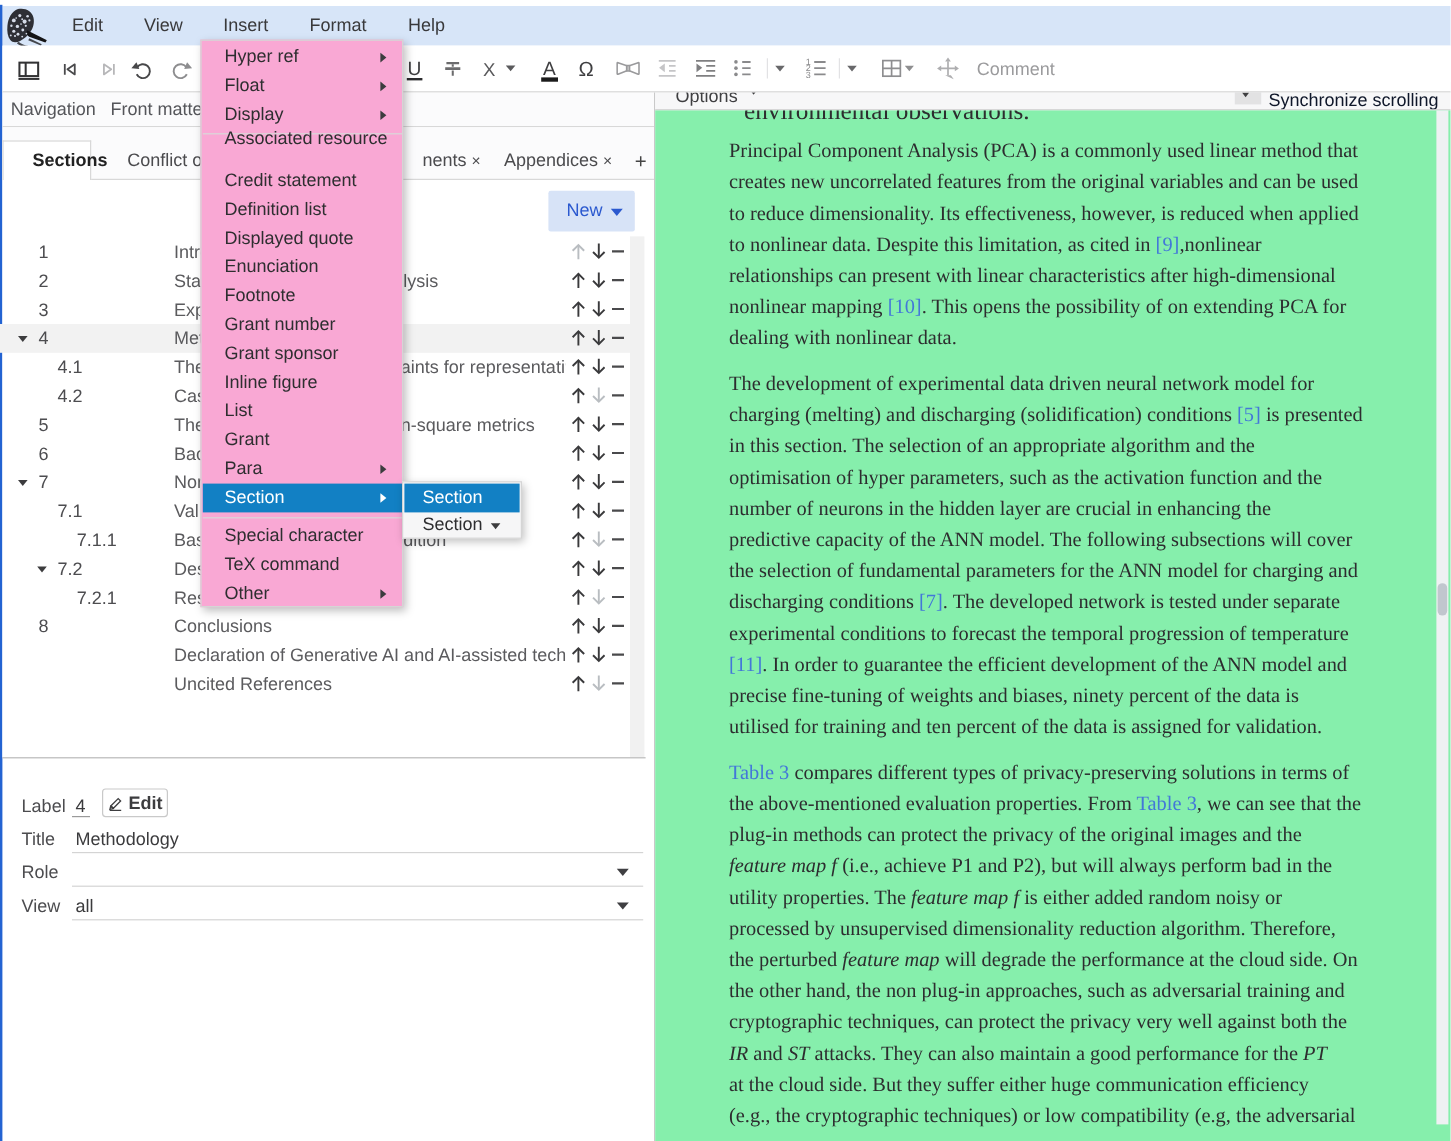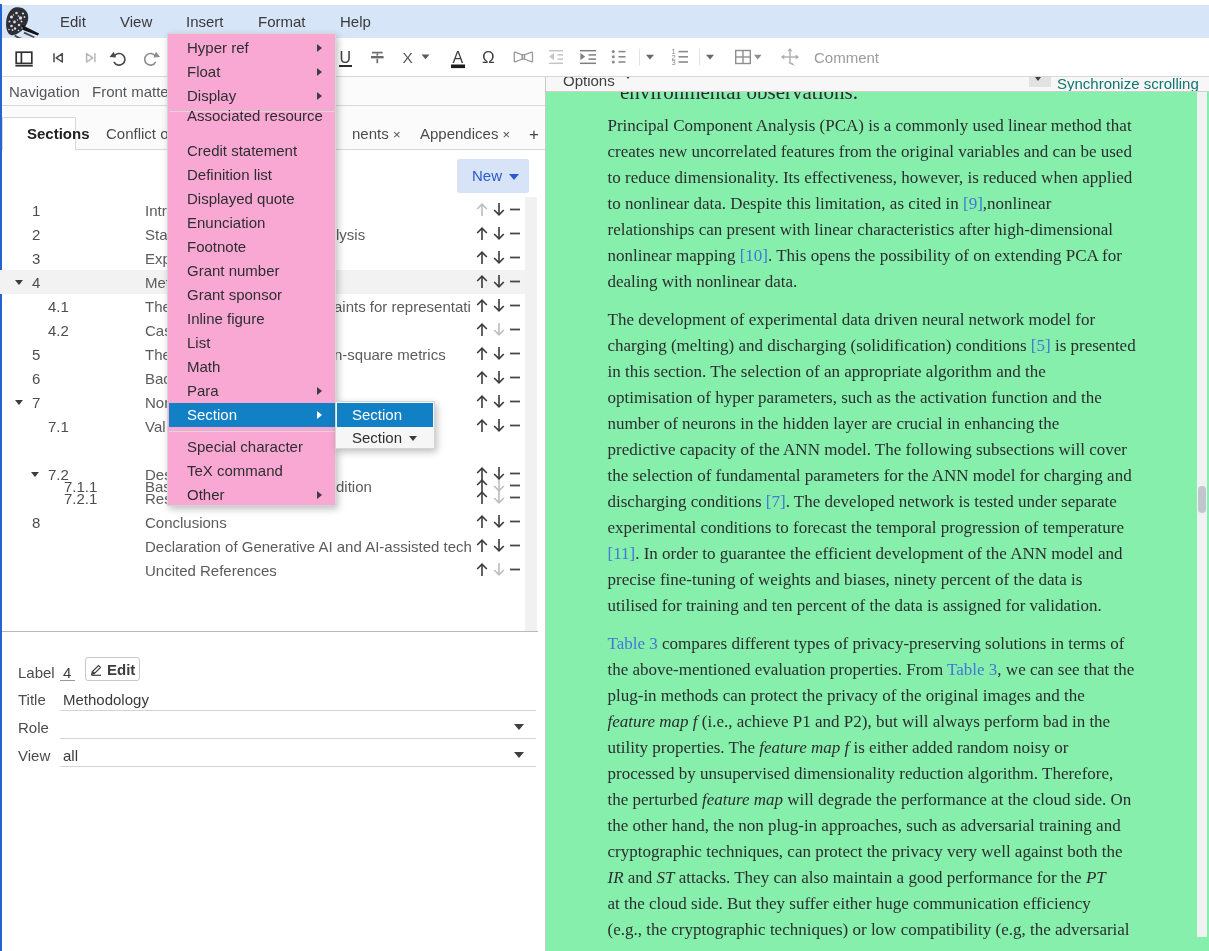--- a/index.html
+++ b/index.html
@@ -387,21 +387,21 @@
         <svg class="da" width="14" height="17" viewBox="0 0 14 17">
           <g stroke="#3a3a3c" stroke-width="1.6" fill="none">
             <line x1="7" y1="2" x2="7" y2="13.8"></line>
             <polyline points="2.2,9 7,13.8 11.8,9"></polyline>
           </g>
         </svg>
         <svg class="ma" width="12" height="17" viewBox="0 0 12 17">
           <line x1="1" y1="8.5" x2="11" y2="8.5" stroke="#4a4a4c" stroke-width="1.8"></line>
         </svg>
       </div>
-<div class="abs row" style="top:438px;margin-top:36px;">
+<div class="abs row" style="top:438px;">
         <div class="rnum" style="left:64px;">7.1.1</div>
         <div class="rtit" style="left:145px;">Bas</div>
         <div class="rtit" style="left:336px;">dition</div>
         <svg class="ua" width="14" height="17" viewBox="0 0 14 17">
           <g stroke="#3a3a3c" stroke-width="1.6" fill="none">
             <line x1="7" y1="3.2" x2="7" y2="15"></line>
             <polyline points="2.2,8 7,3.2 11.8,8"></polyline>
           </g>
         </svg>
         <svg class="da" width="14" height="17" viewBox="0 0 14 17">
@@ -532,21 +532,21 @@
 <div class="abs fval" style="top:747px;">all</div>
 <div class="abs fcaret" style="top:752px;"></div>
 <div class="abs fline" style="top:766px;"></div>
 </div>
 <div class="abs" id="rpane"></div>
 <div class="abs" id="optbar">
 <span style="position:absolute;left:17px;top:4px;font-size:15px;color:#3f3f41;">Options</span>
 <div style="position:absolute;left:79px;top:7px;width:0;height:0;border-left:3.5px solid transparent;border-right:3.5px solid transparent;border-top:4.5px solid #3f3f41;"></div>
 <div style="position:absolute;left:483px;top:7px;width:22px;height:12px;background:#e2e2e3;"></div>
 <div style="position:absolute;left:489px;top:9px;width:0;height:0;border-left:3.5px solid transparent;border-right:3.5px solid transparent;border-top:4.5px solid #3f3f41;"></div>
-<span style="position:absolute;left:511px;top:7px;font-size:15px;color:#0f766e;">Synchronize scrolling</span>
+<span style="position:absolute;left:511px;top:7px;font-size:15px;color:#0f172a;">Synchronize scrolling</span>
 </div>
 <div class="abs" id="doc">
 <div class="ser" style="left:74px;top:-13px;font-size:21px;">environmental observations.</div>
 <div class="ser" style="top:21px;">Principal Component Analysis (PCA) is a commonly used linear method that<br>creates new uncorrelated features from the original variables and can be used<br>to reduce dimensionality. Its effectiveness, however, is reduced when applied<br>to nonlinear data. Despite this limitation, as cited in <a>[9]</a>,nonlinear<br>relationships can present with linear characteristics after high-dimensional<br>nonlinear mapping <a>[10]</a>. This opens the possibility of on extending PCA for<br>dealing with nonlinear data.</div>
 <div class="ser" style="top:215px;">The development of experimental data driven neural network model for<br>charging (melting) and discharging (solidification) conditions <a>[5]</a> is presented<br>in this section. The selection of an appropriate algorithm and the<br>optimisation of hyper parameters, such as the activation function and the<br>number of neurons in the hidden layer are crucial in enhancing the<br>predictive capacity of the ANN model. The following subsections will cover<br>the selection of fundamental parameters for the ANN model for charging and<br>discharging conditions <a>[7]</a>. The developed network is tested under separate<br>experimental conditions to forecast the temporal progression of temperature<br><a>[11]</a>. In order to guarantee the efficient development of the ANN model and<br>precise fine-tuning of weights and biases, ninety percent of the data is<br>utilised for training and ten percent of the data is assigned for validation.</div>
 <div class="ser" style="top:539px;"><a>Table 3</a> compares different types of privacy-preserving solutions in terms of<br>the above-mentioned evaluation properties. From <a>Table 3</a>, we can see that the<br>plug-in methods can protect the privacy of the original images and the<br><i>feature map f</i> (i.e., achieve P1 and P2), but will always perform bad in the<br>utility properties. The <i>feature map f</i> is either added random noisy or<br>processed by unsupervised dimensionality reduction algorithm. Therefore,<br>the perturbed <i>feature map</i> will degrade the performance at the cloud side. On<br>the other hand, the non plug-in approaches, such as adversarial training and<br>cryptographic techniques, can protect the privacy very well against both the<br><i>IR</i> and <i>ST</i> attacks. They can also maintain a good performance for the <i>PT</i><br>at the cloud side. But they suffer either huge communication efficiency<br>(e.g., the cryptographic techniques) or low compatibility (e.g, the adversarial</div>
 </div>
 <div class="abs" id="vtrack"></div>
 <div class="abs" id="vthumb"></div>
 <div class="abs" id="mainmenu">
@@ -587,21 +587,21 @@
 <div class="mi" style="top:249px;">
         <span>Grant sponsor</span>
       </div>
 <div class="mi" style="top:273px;">
         <span>Inline figure</span>
       </div>
 <div class="mi" style="top:297px;">
         <span>List</span>
       </div>
 <div class="mi" style="top:321px;">
-        <span>Math</span>
+        <span>Grant</span>
       </div>
 <div class="mi" style="top:345px;">
         <span>Para</span>
         <div class="arr"></div>
       </div>
 <div class="mi mihl" style="top:369px;">
         <span>Section</span>
         <div class="arr"></div>
       </div>
 <div class="msep" style="top:397px;"></div>

